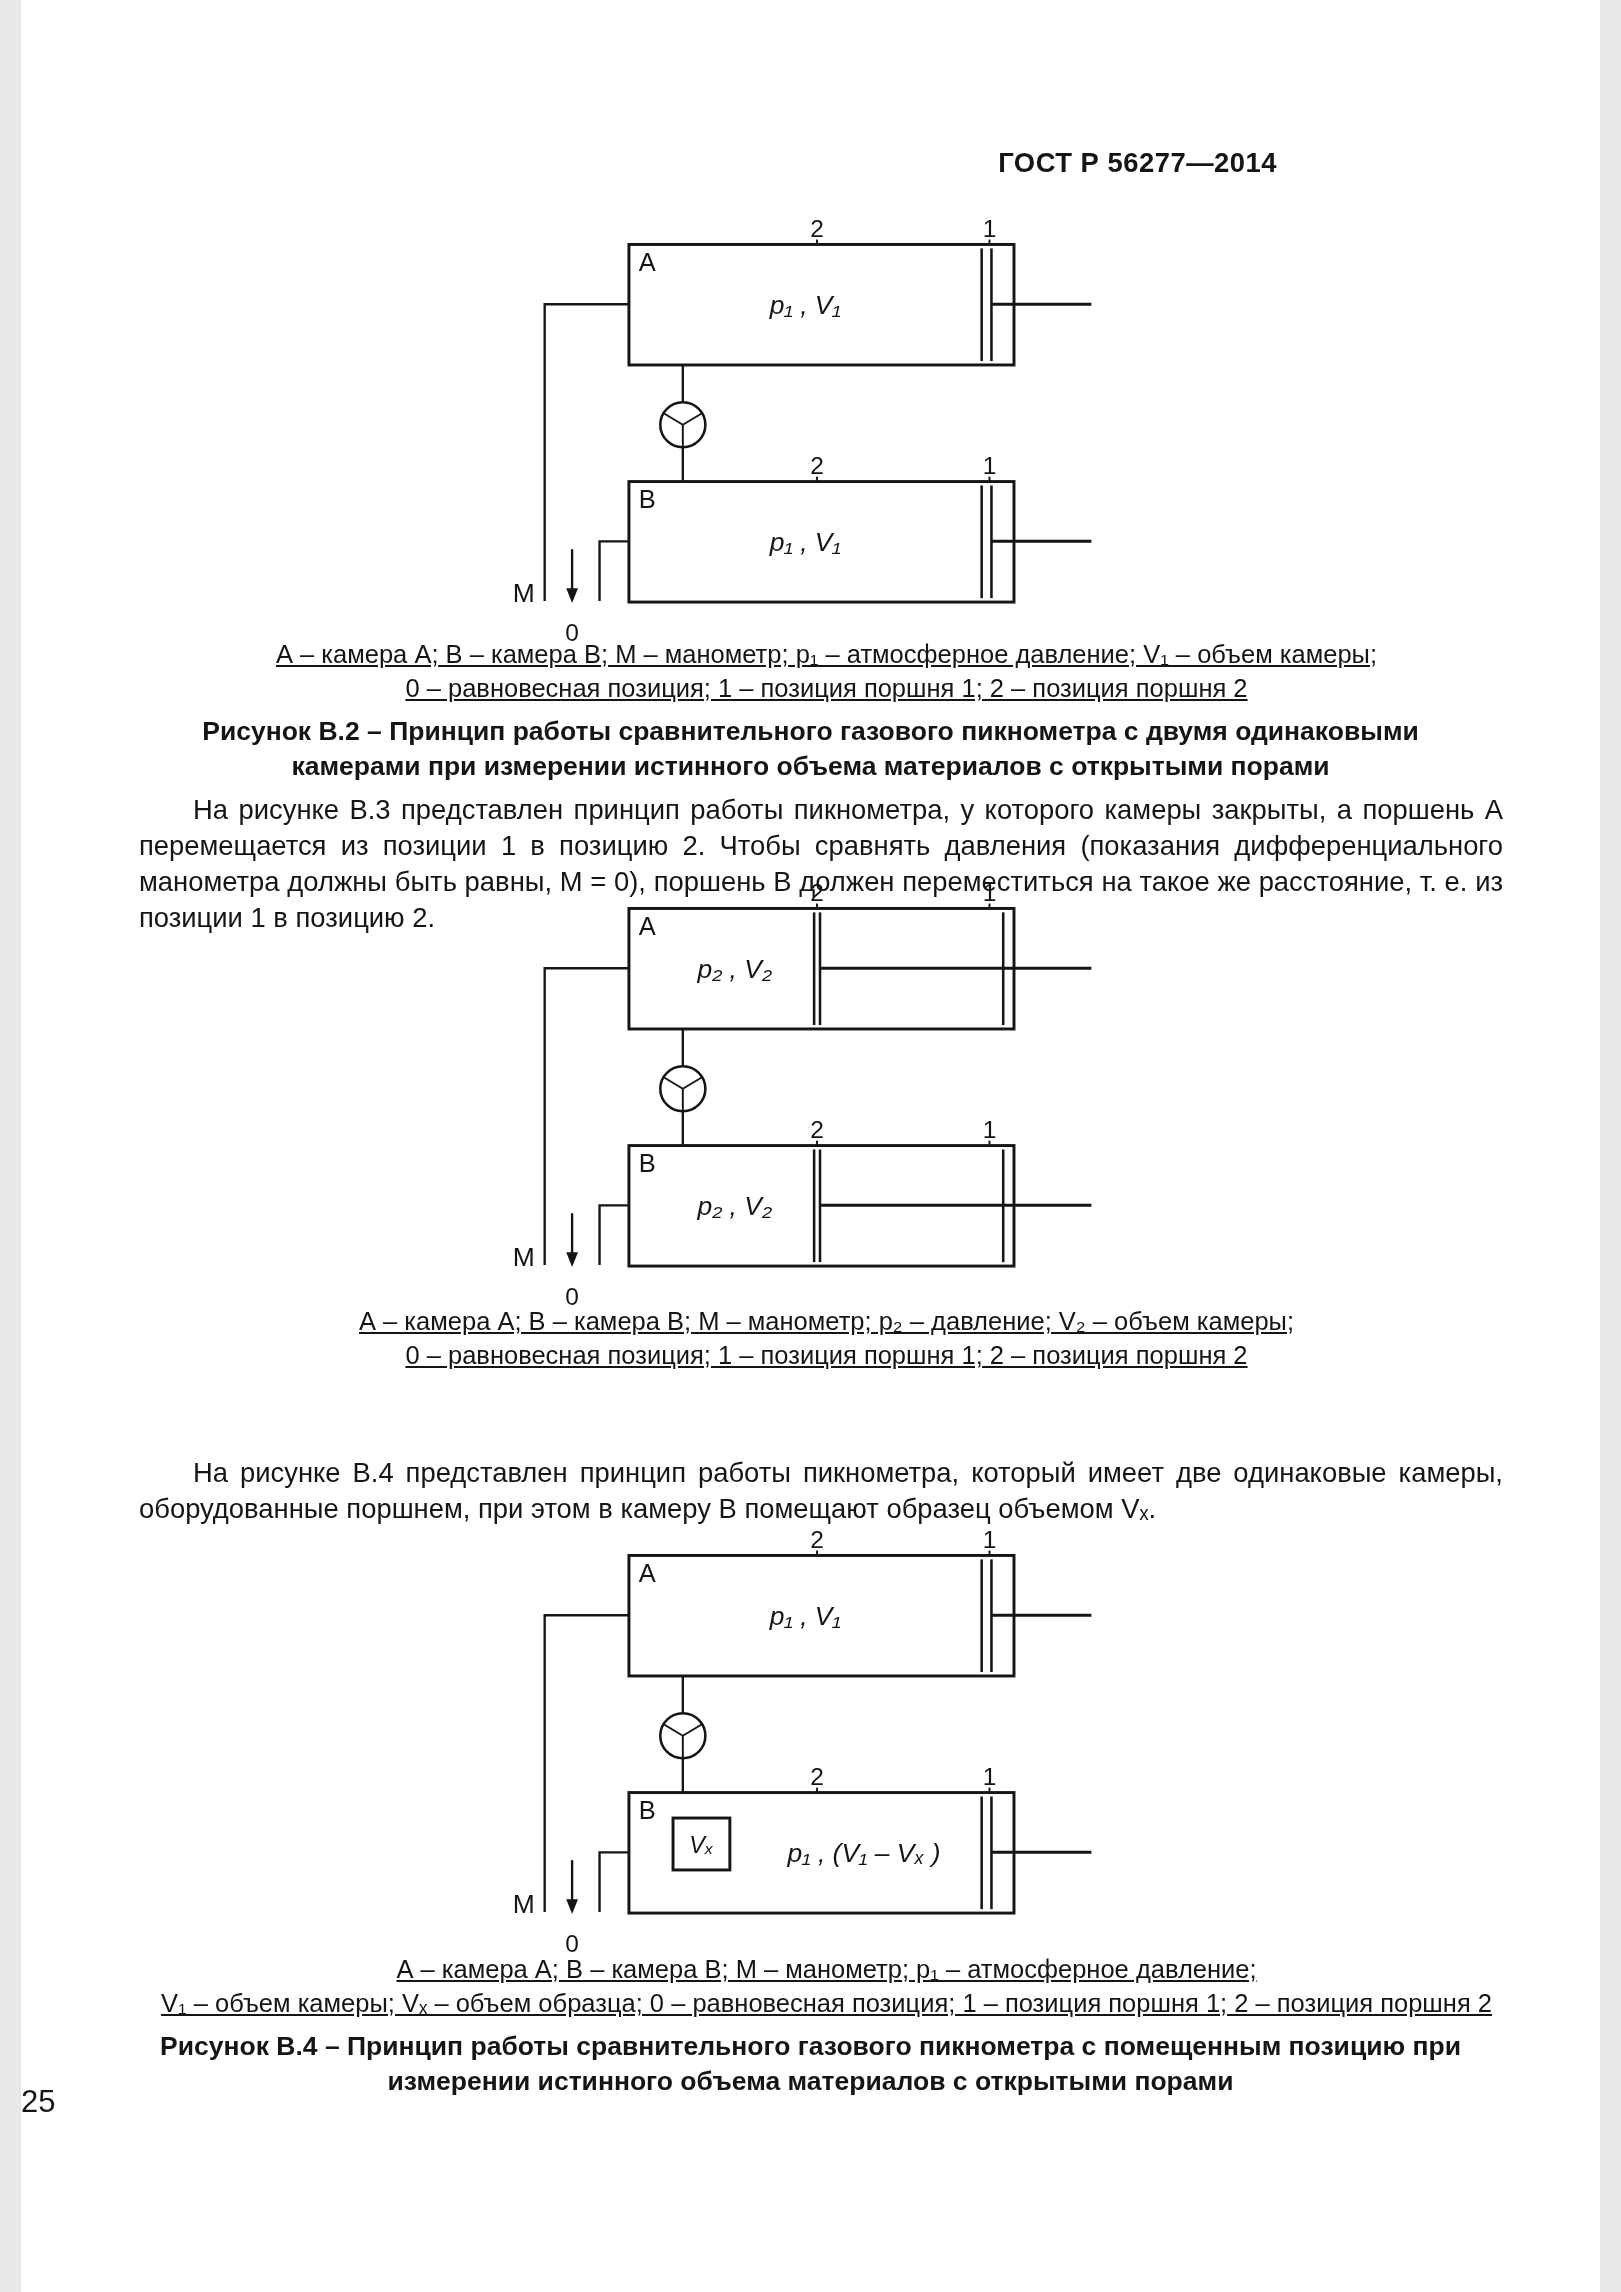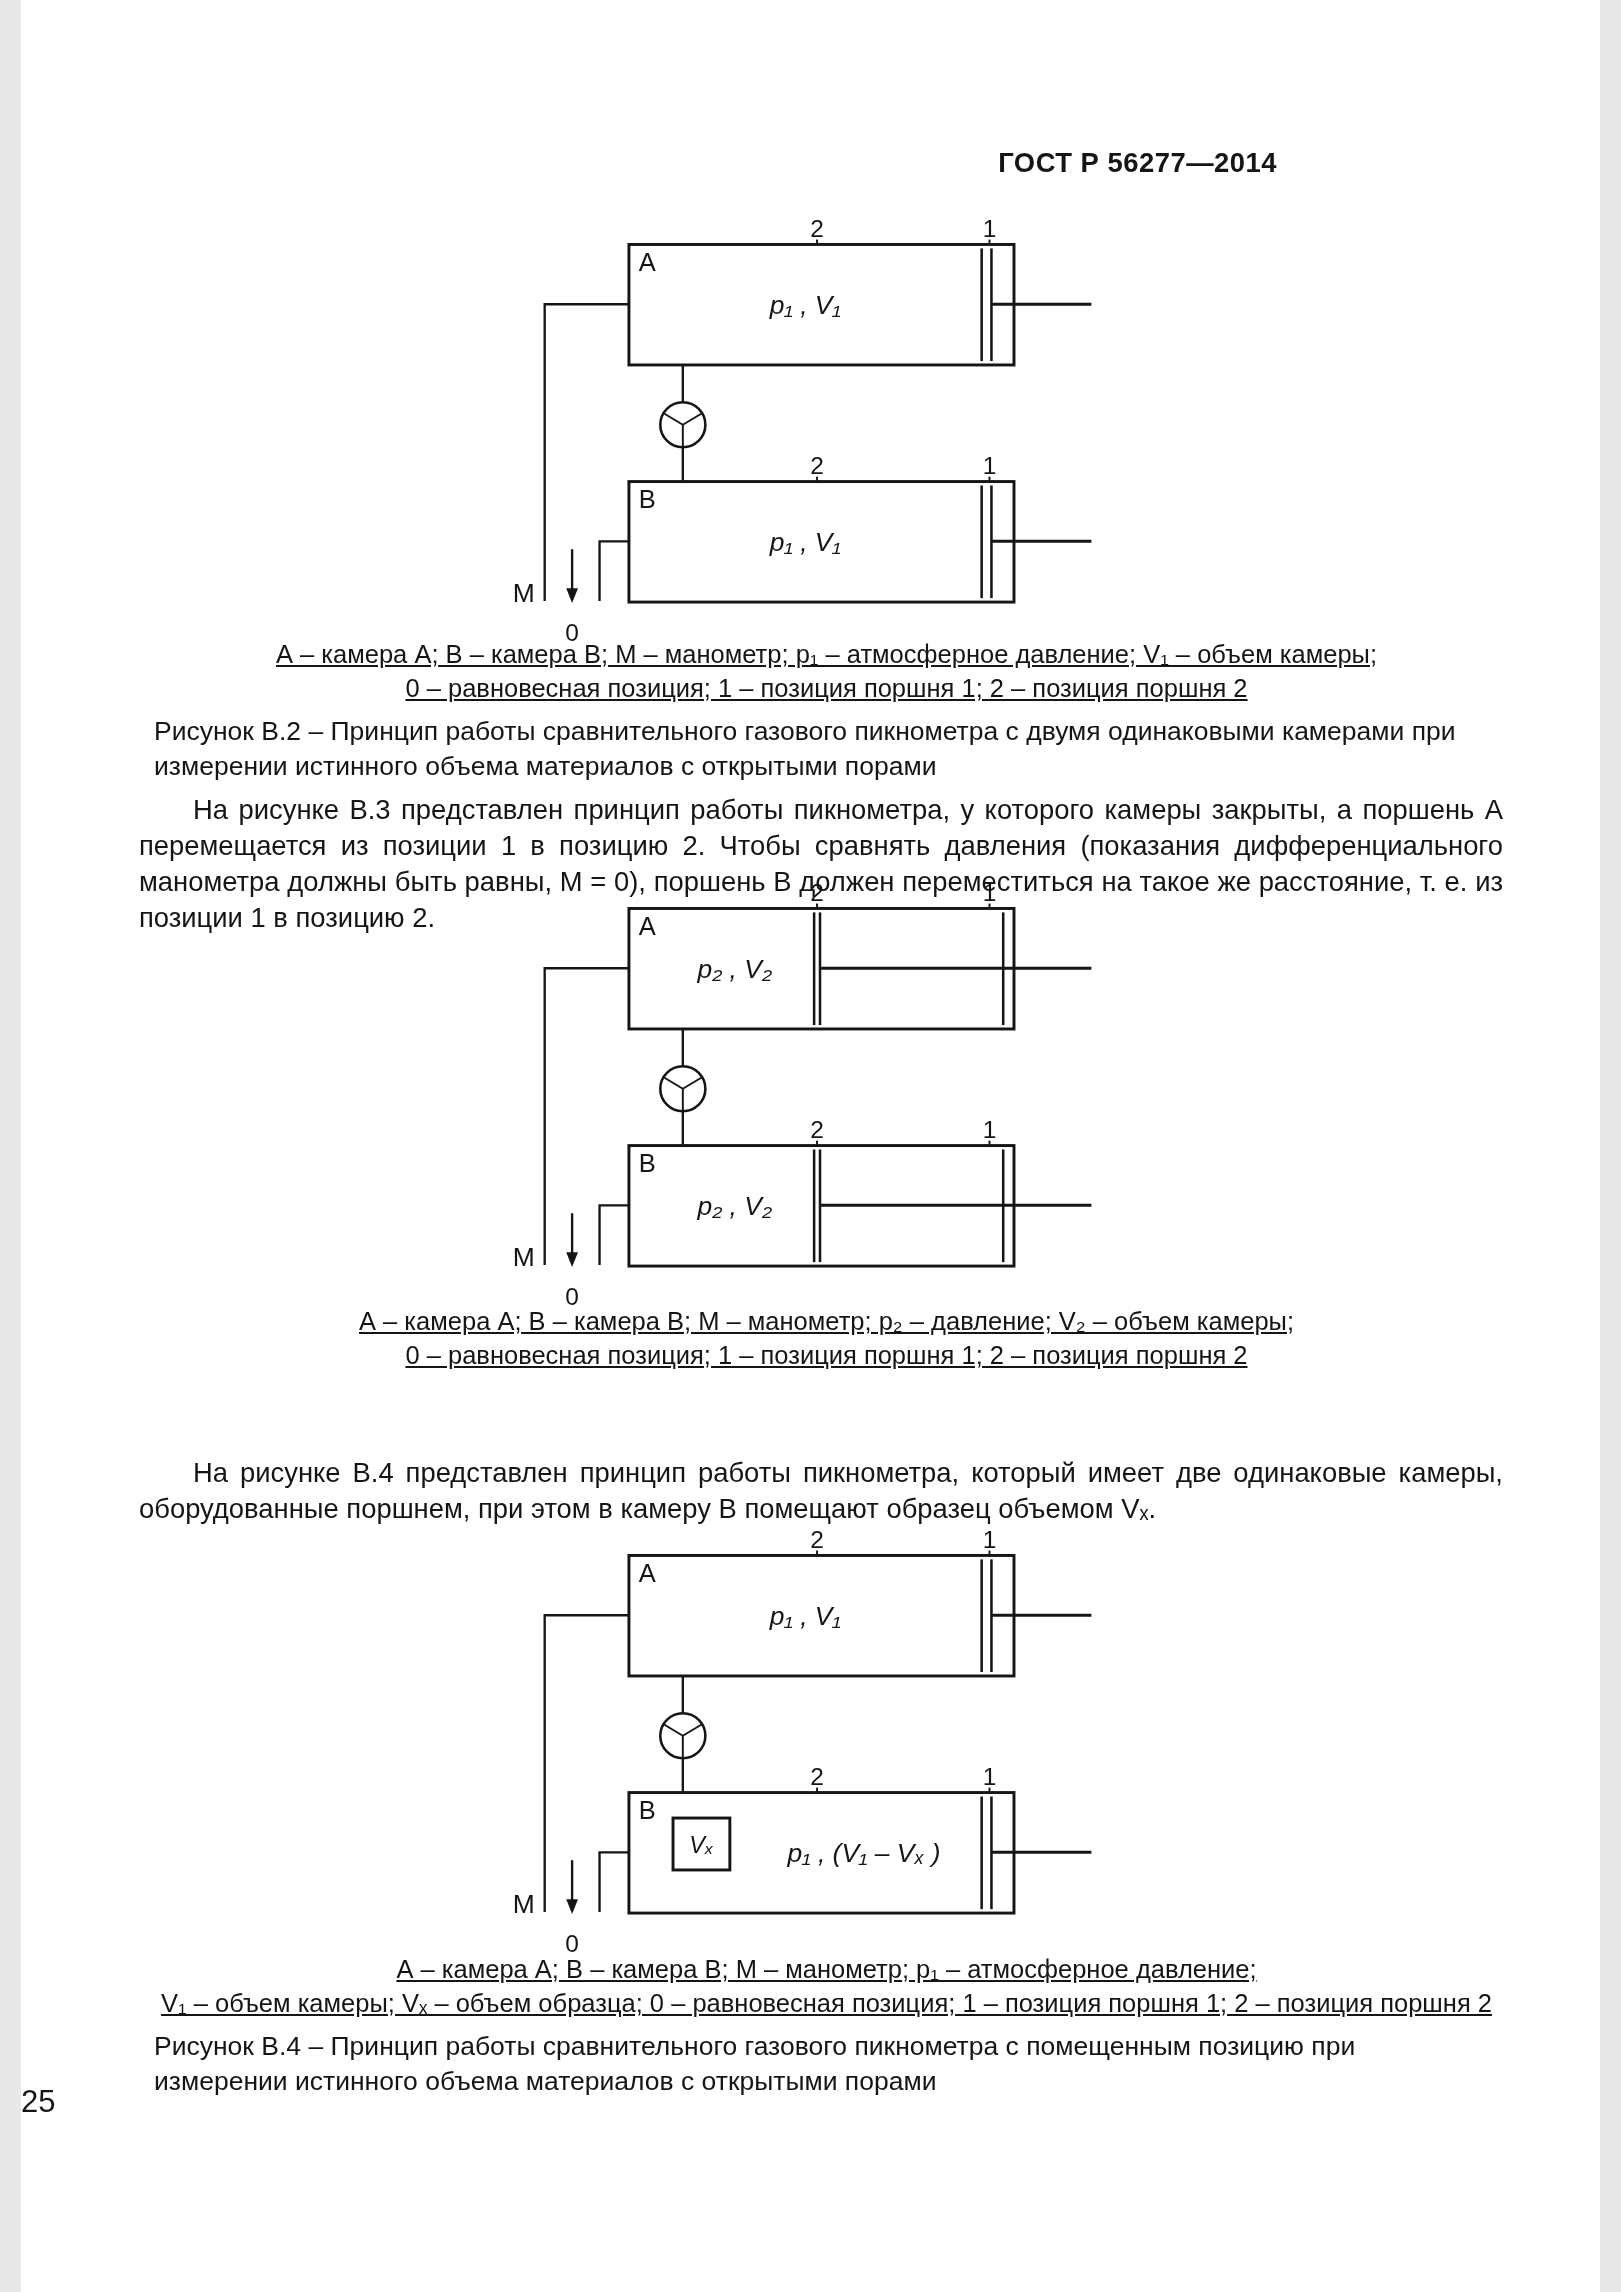--- a/index.html
+++ b/index.html
@@ -2,21 +2,21 @@
 <html><head>
 <meta charset="utf-8">
 <style>
   html,body{margin:0;padding:0;background:#e8e8e8;}
   .page{position:relative;width:1579px;height:2293px;background:#ffffff;
         font-family:"Liberation Sans",sans-serif;color:#151515;overflow:hidden;margin:0 auto;}
   .hdr{position:absolute;top:147px;left:0;right:323px;text-align:right;
        font-size:27.4px;font-weight:bold;letter-spacing:0.5px;}
   .caption{position:absolute;left:16px;width:100%;text-align:center;font-size:25.5px;line-height:34px;text-decoration:underline;}
   .fig-title{position:absolute;left:50%;transform:translateX(-50%);width:1313px;
-             text-align:left;font-size:26.5px;line-height:35px;}
+             text-align:center;font-size:26.5px;line-height:35px;font-weight:bold;}
   .para{position:absolute;left:118px;width:1364px;font-size:27.4px;line-height:36px;
         text-align:justify;text-indent:54px;}
   .pageno{position:absolute;top:2084px;left:0;right:188px;text-align:left;font-size:31px;}
   svg.dg{position:absolute;}
   svg.dg line, svg.dg rect, svg.dg polyline{stroke:#151515;fill:none;}
   svg.dg circle{stroke:#151515;stroke-width:2.6px;fill:#ffffff;}
   .w3{stroke-width:3px;} .w26{stroke-width:2.6px;} .w24{stroke-width:2.4px;} .w2{stroke-width:2px;}
   svg.dg text{fill:#151515;font-family:"Liberation Sans",sans-serif;}
   .lbl{font-size:26px;}
   .num{font-size:25px;text-anchor:middle;}

